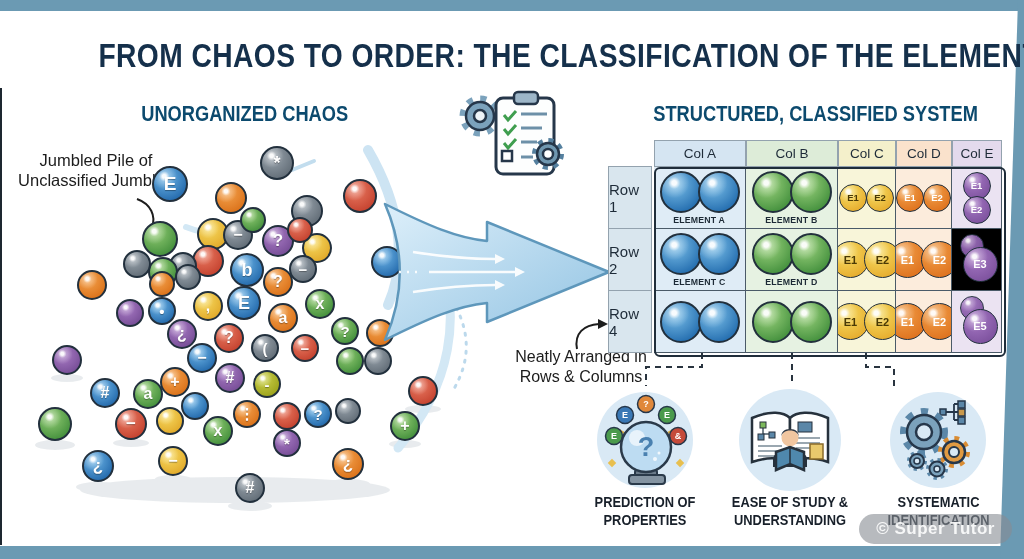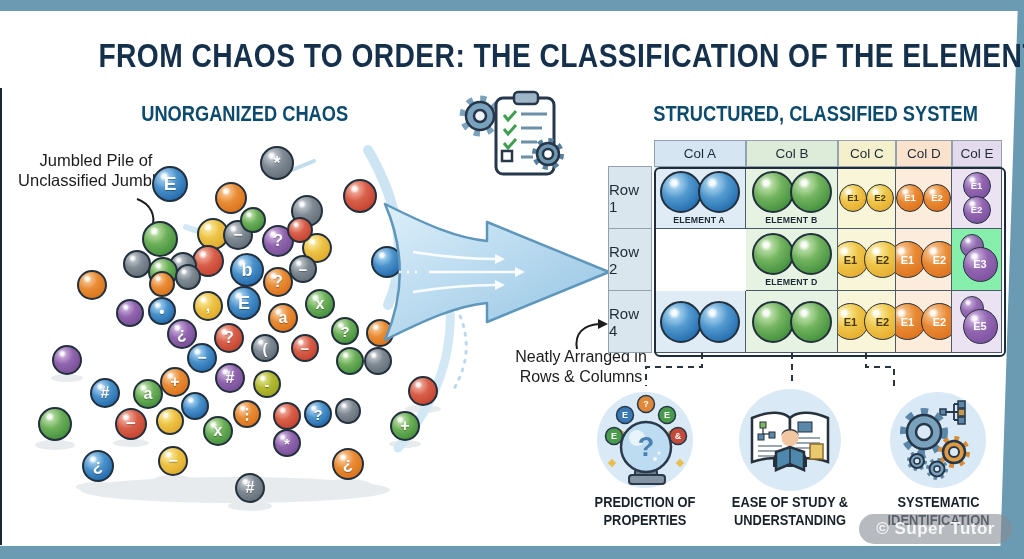--- a/index.html
+++ b/index.html
@@ -242,40 +242,47 @@
           <div class="ecirc" style="width: 26px; height: 26px; background: radial-gradient(circle at 32% 26%, rgba(255, 255, 255, 0.95) 0px, rgba(255, 255, 255, 0.95) 6%, rgba(255, 255, 255, 0.3) 16%, rgba(255, 255, 255, 0) 40%), radial-gradient(circle at 36% 30%, rgb(242, 160, 74), rgb(221, 111, 27) 85%); font-size: 9.5px; color: rgb(255, 255, 255);">E1</div>
           <div class="ecirc" style="width: 26px; height: 26px; background: radial-gradient(circle at 32% 26%, rgba(255, 255, 255, 0.95) 0px, rgba(255, 255, 255, 0.95) 6%, rgba(255, 255, 255, 0.3) 16%, rgba(255, 255, 255, 0) 40%), radial-gradient(circle at 36% 30%, rgb(242, 160, 74), rgb(221, 111, 27) 85%); font-size: 9.5px; color: rgb(255, 255, 255); margin-left: -1px;">E2</div>
         </div>
       </div>
       <div class="cell" style="grid-area: 2 / 6; background: rgb(235, 227, 242);">
         <div style="display: flex; flex-direction: column; align-items: center;">
           <div class="ecirc" style="width: 26px; height: 26px; background: radial-gradient(circle at 32% 26%, rgba(255, 255, 255, 0.95) 0px, rgba(255, 255, 255, 0.95) 6%, rgba(255, 255, 255, 0.3) 16%, rgba(255, 255, 255, 0) 40%), radial-gradient(circle at 36% 30%, rgb(166, 120, 196), rgb(122, 79, 155) 85%); font-size: 9.5px; color: rgb(255, 255, 255);">E1</div>
           <div class="ecirc" style="width: 26px; height: 26px; background: radial-gradient(circle at 32% 26%, rgba(255, 255, 255, 0.95) 0px, rgba(255, 255, 255, 0.95) 6%, rgba(255, 255, 255, 0.3) 16%, rgba(255, 255, 255, 0) 40%), radial-gradient(circle at 36% 30%, rgb(166, 120, 196), rgb(122, 79, 155) 85%); font-size: 9.5px; color: rgb(255, 255, 255); margin-top: -4px;">E2</div>
         </div>
       </div>
+      <div class="cell" style="grid-area: 3 / 2; background: rgb(223, 236, 246);">
+        <div class="pairwrap">
+          <div class="tball" style="width: 38px; height: 38px; background: radial-gradient(circle at 32% 26%, rgba(255, 255, 255, 0.95) 0px, rgba(255, 255, 255, 0.95) 6%, rgba(255, 255, 255, 0.3) 16%, rgba(255, 255, 255, 0) 40%), radial-gradient(circle at 36% 30%, rgb(124, 192, 234), rgb(30, 104, 171) 85%); margin: 0px -2px;"></div>
+          <div class="tball" style="width: 38px; height: 38px; background: radial-gradient(circle at 32% 26%, rgba(255, 255, 255, 0.95) 0px, rgba(255, 255, 255, 0.95) 6%, rgba(255, 255, 255, 0.3) 16%, rgba(255, 255, 255, 0) 40%), radial-gradient(circle at 36% 30%, rgb(124, 192, 234), rgb(30, 104, 171) 85%); margin: 0px -2px;"></div>
+        </div>
+        <div class="cell-label">ELEMENT C</div>
+      </div>
       <div class="cell" style="grid-area: 3 / 3; background: rgb(230, 242, 226); align-items: center;">
         <div class="pairwrap">
           <div class="tball" style="width: 38px; height: 38px; background: radial-gradient(circle at 32% 26%, rgba(255, 255, 255, 0.95) 0px, rgba(255, 255, 255, 0.95) 6%, rgba(255, 255, 255, 0.3) 16%, rgba(255, 255, 255, 0) 40%), radial-gradient(circle at 36% 30%, rgb(158, 212, 127), rgb(62, 140, 57) 85%); margin: 0px -2px;"></div>
           <div class="tball" style="width: 38px; height: 38px; background: radial-gradient(circle at 32% 26%, rgba(255, 255, 255, 0.95) 0px, rgba(255, 255, 255, 0.95) 6%, rgba(255, 255, 255, 0.3) 16%, rgba(255, 255, 255, 0) 40%), radial-gradient(circle at 36% 30%, rgb(158, 212, 127), rgb(62, 140, 57) 85%); margin: 0px -2px;"></div>
         </div>
         <div class="cell-label">ELEMENT D</div>
       </div>
       <div class="cell" style="grid-area: 3 / 4; background: rgb(248, 245, 217);">
         <div class="pairwrap">
           <div class="ecirc" style="width: 35px; height: 35px; background: radial-gradient(circle at 32% 26%, rgba(255, 255, 255, 0.95) 0px, rgba(255, 255, 255, 0.95) 6%, rgba(255, 255, 255, 0.3) 16%, rgba(255, 255, 255, 0) 40%), radial-gradient(circle at 36% 30%, rgb(247, 221, 99), rgb(229, 169, 42) 85%); font-size: 11px; color: rgb(74, 58, 6);">E1</div>
           <div class="ecirc" style="width: 35px; height: 35px; background: radial-gradient(circle at 32% 26%, rgba(255, 255, 255, 0.95) 0px, rgba(255, 255, 255, 0.95) 6%, rgba(255, 255, 255, 0.3) 16%, rgba(255, 255, 255, 0) 40%), radial-gradient(circle at 36% 30%, rgb(247, 221, 99), rgb(229, 169, 42) 85%); font-size: 11px; color: rgb(74, 58, 6); margin-left: -5px;">E2</div>
         </div>
       </div>
       <div class="cell" style="grid-area: 3 / 5; background: rgb(252, 236, 220);">
         <div class="pairwrap">
           <div class="ecirc" style="width: 35px; height: 35px; background: radial-gradient(circle at 32% 26%, rgba(255, 255, 255, 0.95) 0px, rgba(255, 255, 255, 0.95) 6%, rgba(255, 255, 255, 0.3) 16%, rgba(255, 255, 255, 0) 40%), radial-gradient(circle at 36% 30%, rgb(242, 160, 74), rgb(221, 111, 27) 85%); font-size: 11px; color: rgb(255, 255, 255);">E1</div>
           <div class="ecirc" style="width: 35px; height: 35px; background: radial-gradient(circle at 32% 26%, rgba(255, 255, 255, 0.95) 0px, rgba(255, 255, 255, 0.95) 6%, rgba(255, 255, 255, 0.3) 16%, rgba(255, 255, 255, 0) 40%), radial-gradient(circle at 36% 30%, rgb(242, 160, 74), rgb(221, 111, 27) 85%); font-size: 11px; color: rgb(255, 255, 255); margin-left: -5px;">E2</div>
         </div>
       </div>
-      <div class="cell" style="grid-area: 3 / 6; background: #86efac;">
+      <div class="cell" style="grid-area: 3 / 6; background: #000000;">
         <div style="position: relative; width: 44px; height: 52px;">
           <div class="ecirc" style="width: 22px; height: 22px; background: radial-gradient(circle at 32% 26%, rgba(255, 255, 255, 0.95) 0px, rgba(255, 255, 255, 0.95) 6%, rgba(255, 255, 255, 0.3) 16%, rgba(255, 255, 255, 0) 40%), radial-gradient(circle at 36% 30%, rgb(166, 120, 196), rgb(122, 79, 155) 85%); font-size: 9.5px; color: rgb(255, 255, 255); position: absolute; top: 0px; left: 5px; opacity: 0.95;"></div>
           <div class="ecirc" style="width: 33px; height: 33px; background: radial-gradient(circle at 32% 26%, rgba(255, 255, 255, 0.95) 0px, rgba(255, 255, 255, 0.95) 6%, rgba(255, 255, 255, 0.3) 16%, rgba(255, 255, 255, 0) 40%), radial-gradient(circle at 36% 30%, rgb(166, 120, 196), rgb(122, 79, 155) 85%); font-size: 11px; color: rgb(255, 255, 255); position: absolute; top: 13px; left: 8px;">E3</div>
         </div>
       </div>
       <div class="cell" style="grid-area: 4 / 2; background: rgb(223, 236, 246);">
         <div class="pairwrap">
           <div class="tball" style="width: 38px; height: 38px; background: radial-gradient(circle at 32% 26%, rgba(255, 255, 255, 0.95) 0px, rgba(255, 255, 255, 0.95) 6%, rgba(255, 255, 255, 0.3) 16%, rgba(255, 255, 255, 0) 40%), radial-gradient(circle at 36% 30%, rgb(124, 192, 234), rgb(30, 104, 171) 85%); margin: 0px -2px;"></div>
           <div class="tball" style="width: 38px; height: 38px; background: radial-gradient(circle at 32% 26%, rgba(255, 255, 255, 0.95) 0px, rgba(255, 255, 255, 0.95) 6%, rgba(255, 255, 255, 0.3) 16%, rgba(255, 255, 255, 0) 40%), radial-gradient(circle at 36% 30%, rgb(124, 192, 234), rgb(30, 104, 171) 85%); margin: 0px -2px;"></div>
         </div>

